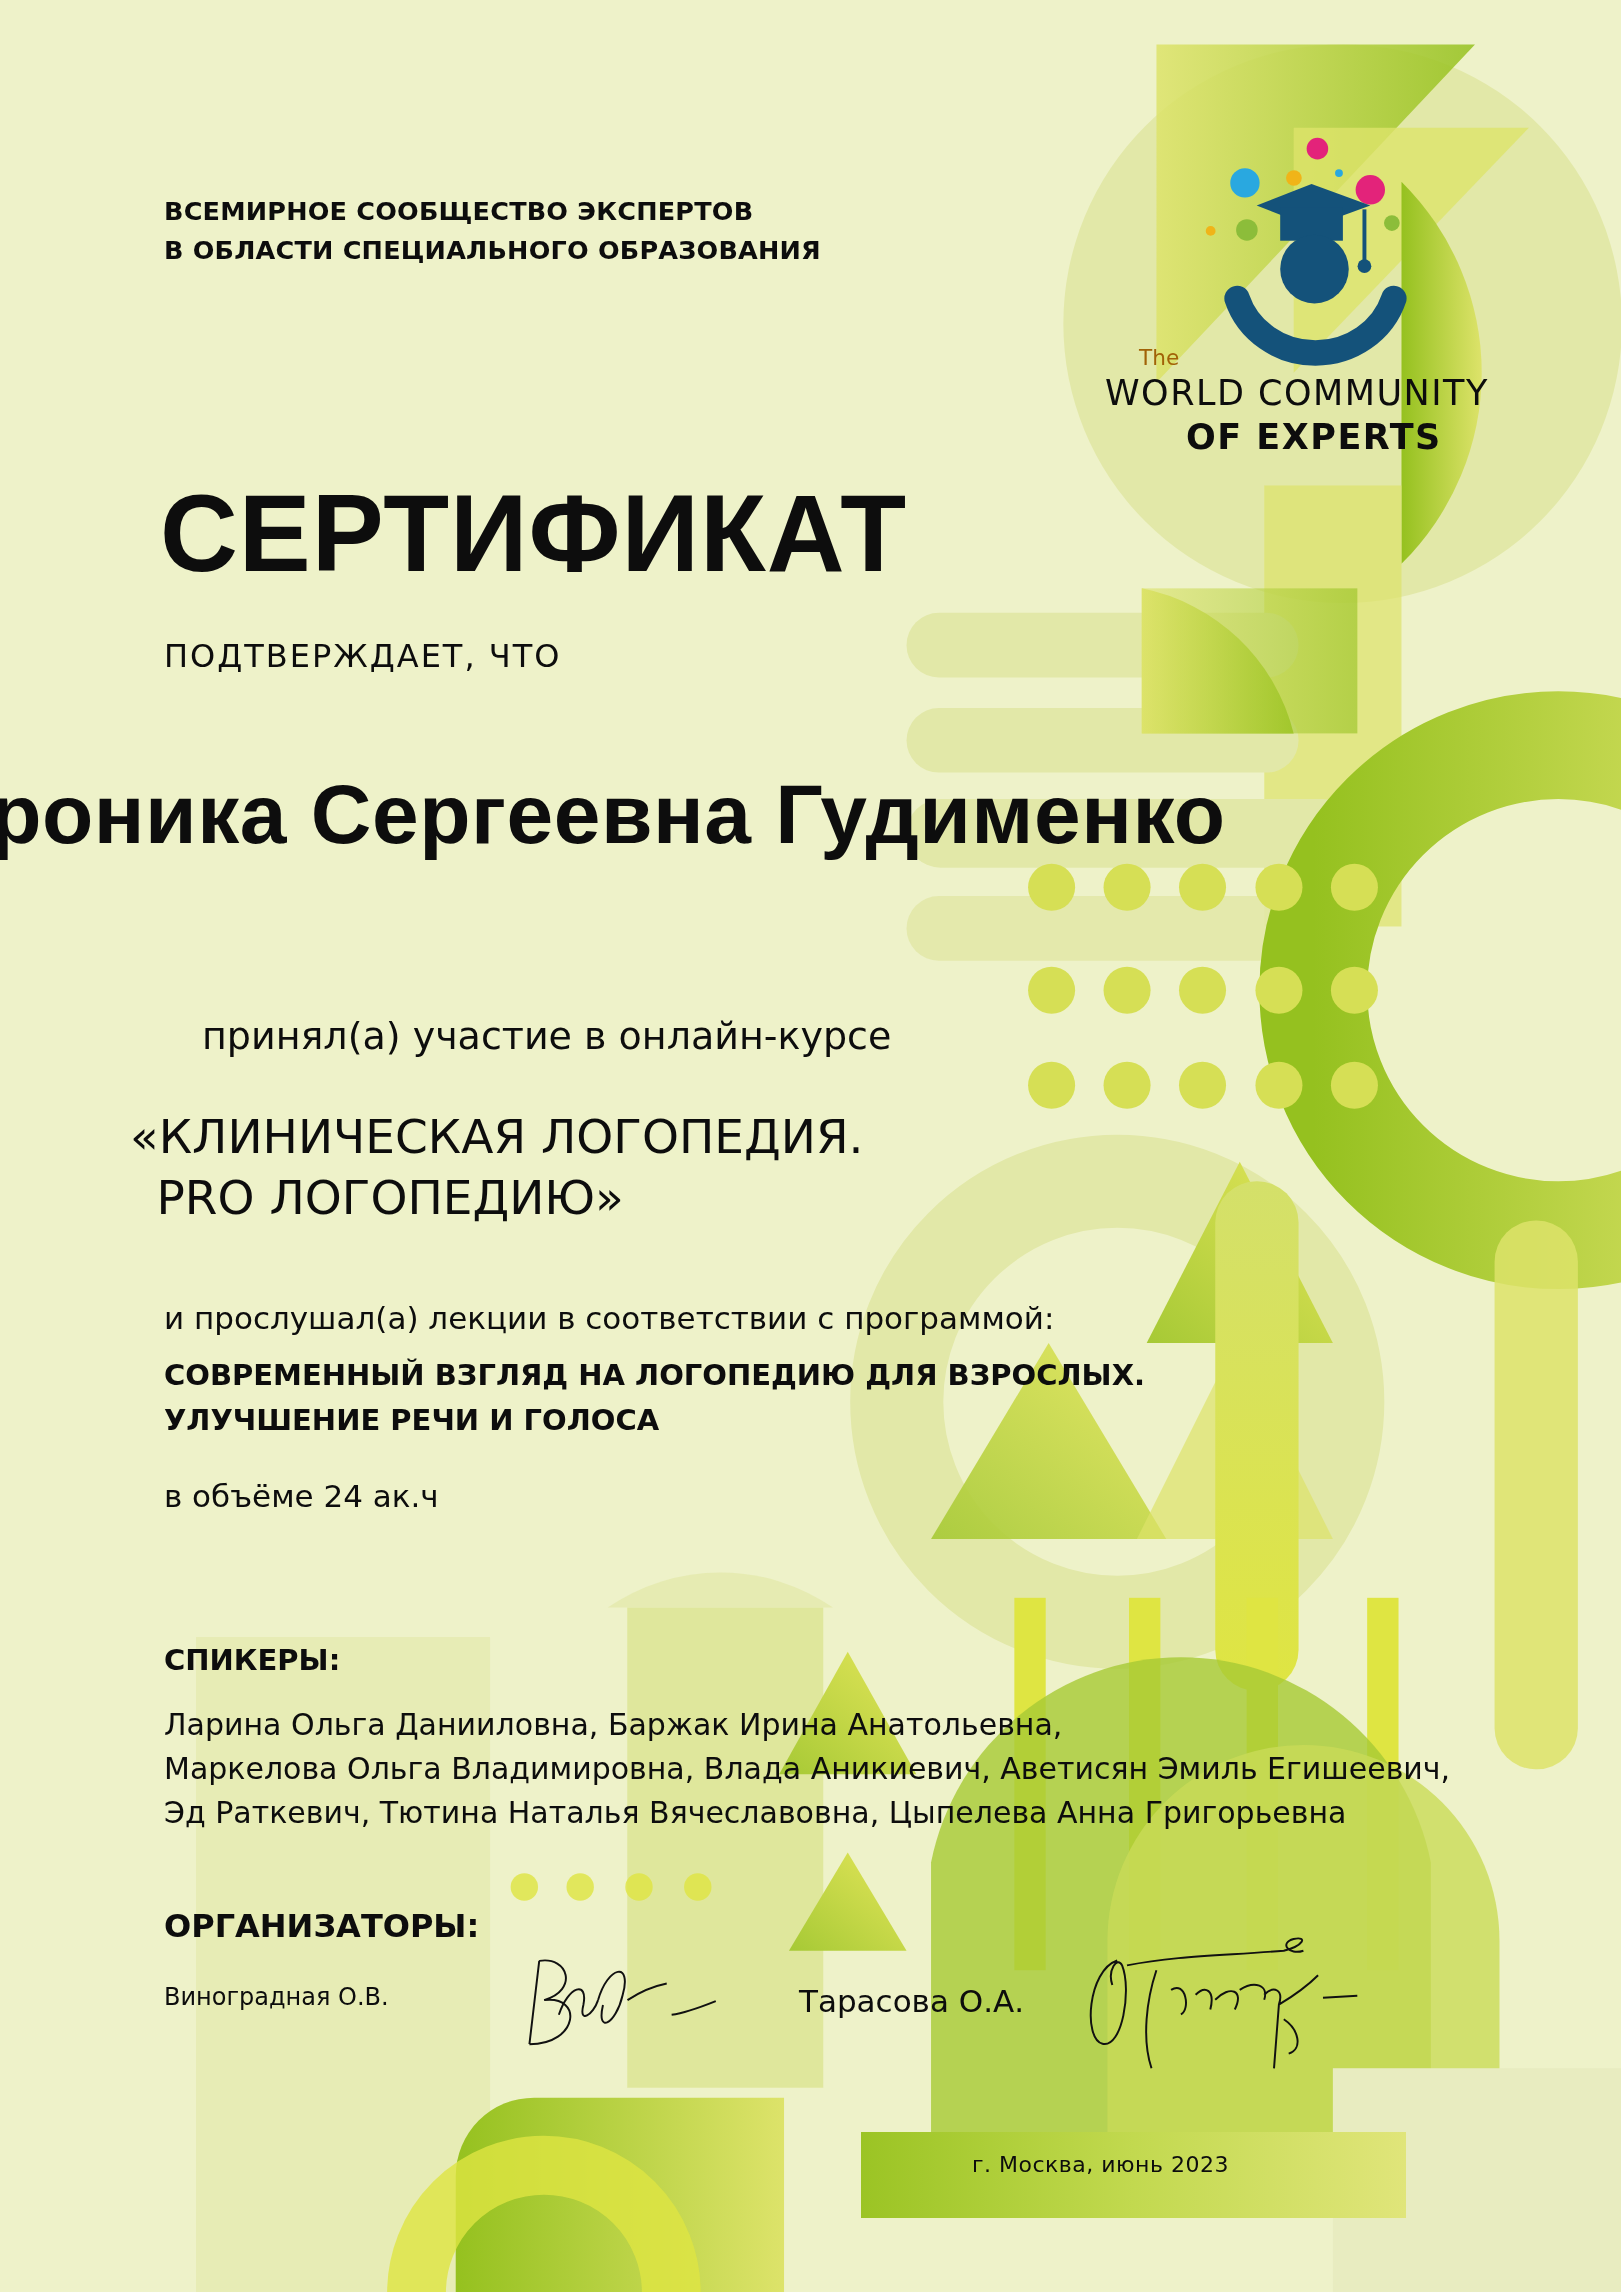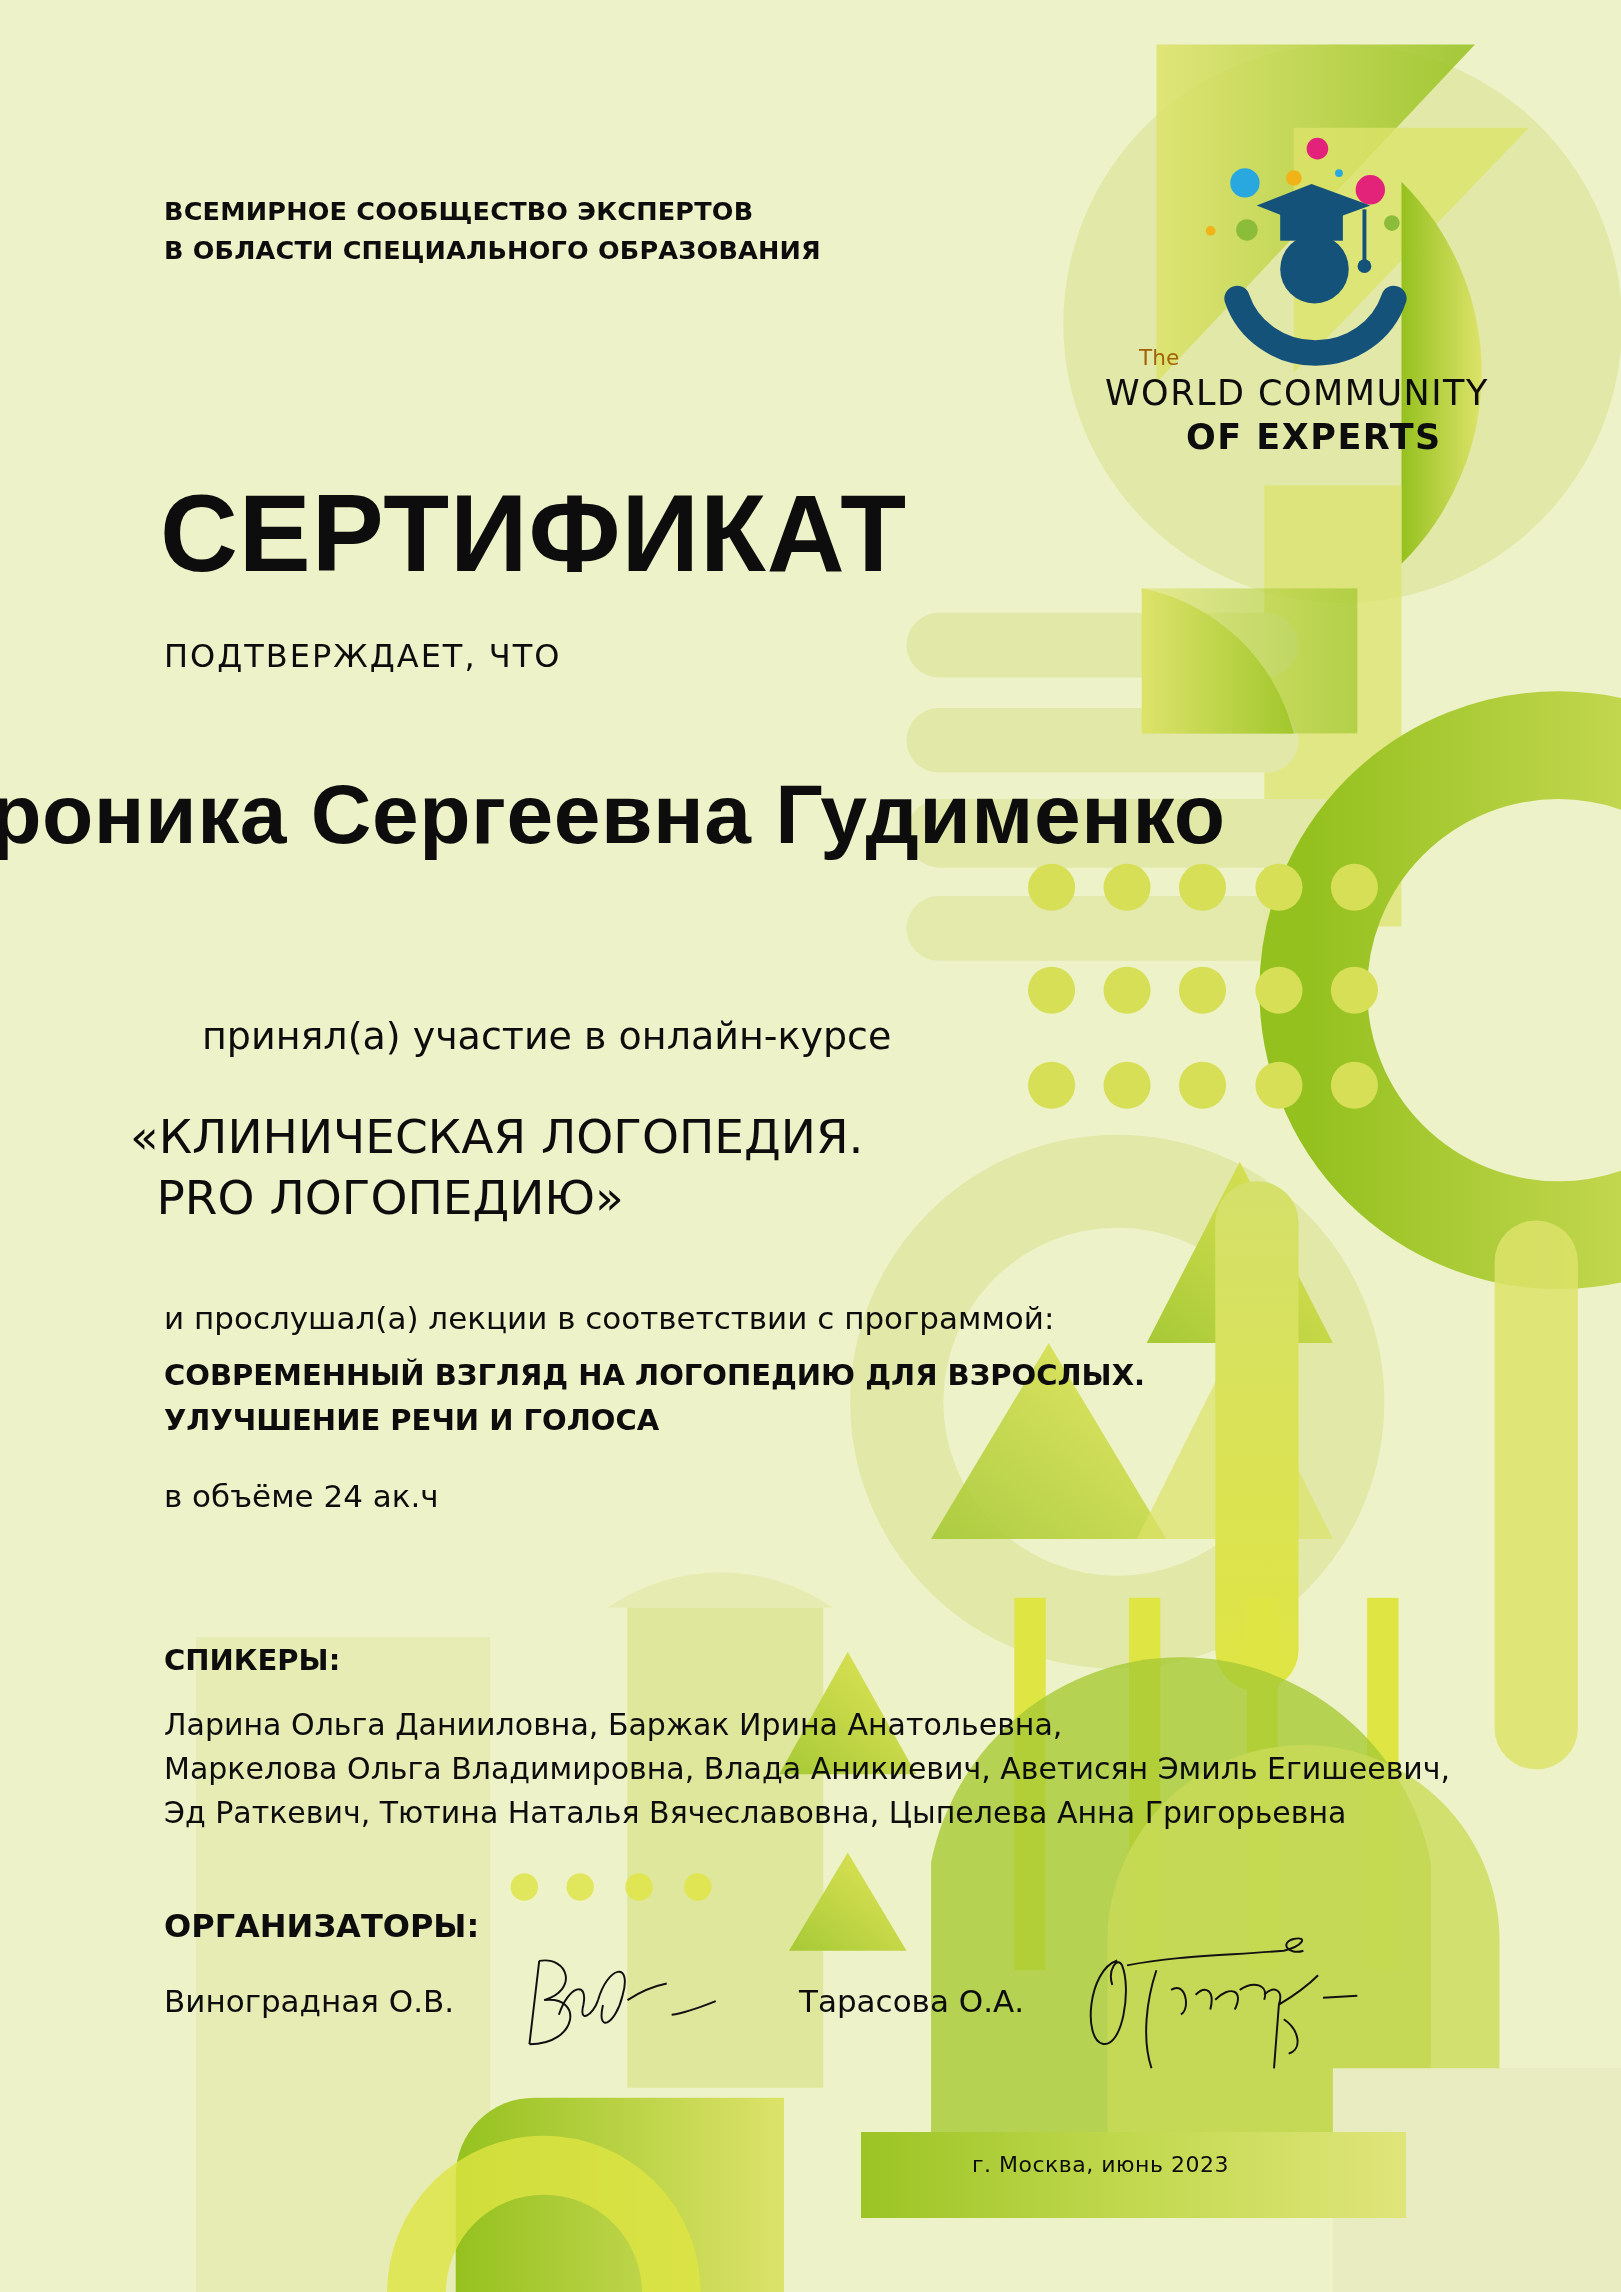--- a/index.html
+++ b/index.html
@@ -17,21 +17,21 @@
   .recipient { left: -9.8px; top: 766px; font-size: 84px; font-weight: bold; letter-spacing: 0.5px; font-family: "Liberation Sans", sans-serif; }
   .took-part { left: 164px; top: 1014px; font-size: 38px; margin-left: 38px; }
   .course { left: 130px; top: 1106px; font-size: 47px; line-height: 61px; }
   .course .l2 { display:block; padding-left: 26.5px; }
   .listened { left: 164px; top: 1274px; font-size: 31px; margin-top: 26px; }
   .program { left: 164px; top: 1353px; font-size: 29px; font-weight: bold; line-height: 45px; }
   .hours { left: 164px; top: 1478px; font-size: 31px; }
   .speakers-h { left: 164px; top: 1643px; font-size: 29px; font-weight: bold; }
   .speakers { left: 164px; top: 1703px; font-size: 30px; line-height: 44px; }
   .organizers-h { left: 164px; top: 1907px; font-size: 32px; font-weight: bold; }
-  .org1 { left: 164px; top: 1983px; font-size: 31px; }
+  .org1 { left: 164px; top: 1983px; font-size: 24px; }
   .org2 { left: 799px; top: 1983px; font-size: 31px; }
   .sig { position: absolute; z-index: 2; }
   .place-box {
     position: absolute; left: 861px; top: 2132px; width: 545px; height: 86px; z-index: 1;
     background: linear-gradient(90deg, #9bc424 0%, #c2d94f 50%, #e0e57a 100%);
   }
   .place { left: 959px; top: 2152px; font-size: 22px; letter-spacing: 0.5px; margin-left: 13px; }
   .logo { position: absolute; left: 1098px; top: 127px; width: 431px; height: 343px; z-index: 2; }
   .logo-the { position: absolute; left: 1139px; top: 345px; font-size: 21.6px; color: #a16207; z-index: 3; }
   .logo-l1 { position: absolute; left: 1105px; top: 373px; font-size: 35px; font-weight: normal; letter-spacing: 1.5px; z-index: 3; font-family: "DejaVu Sans", sans-serif; }

